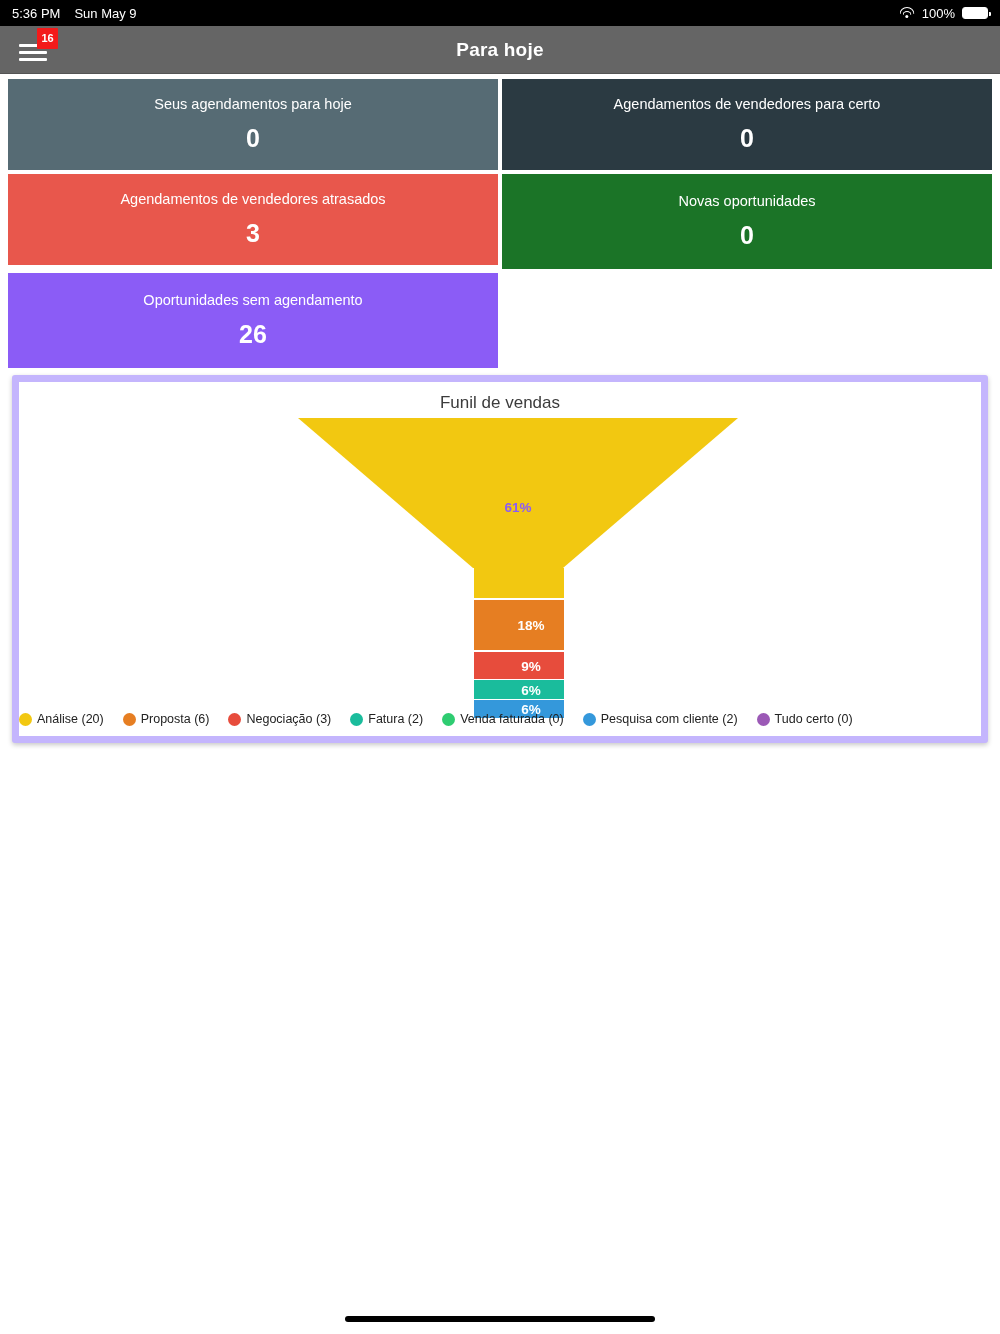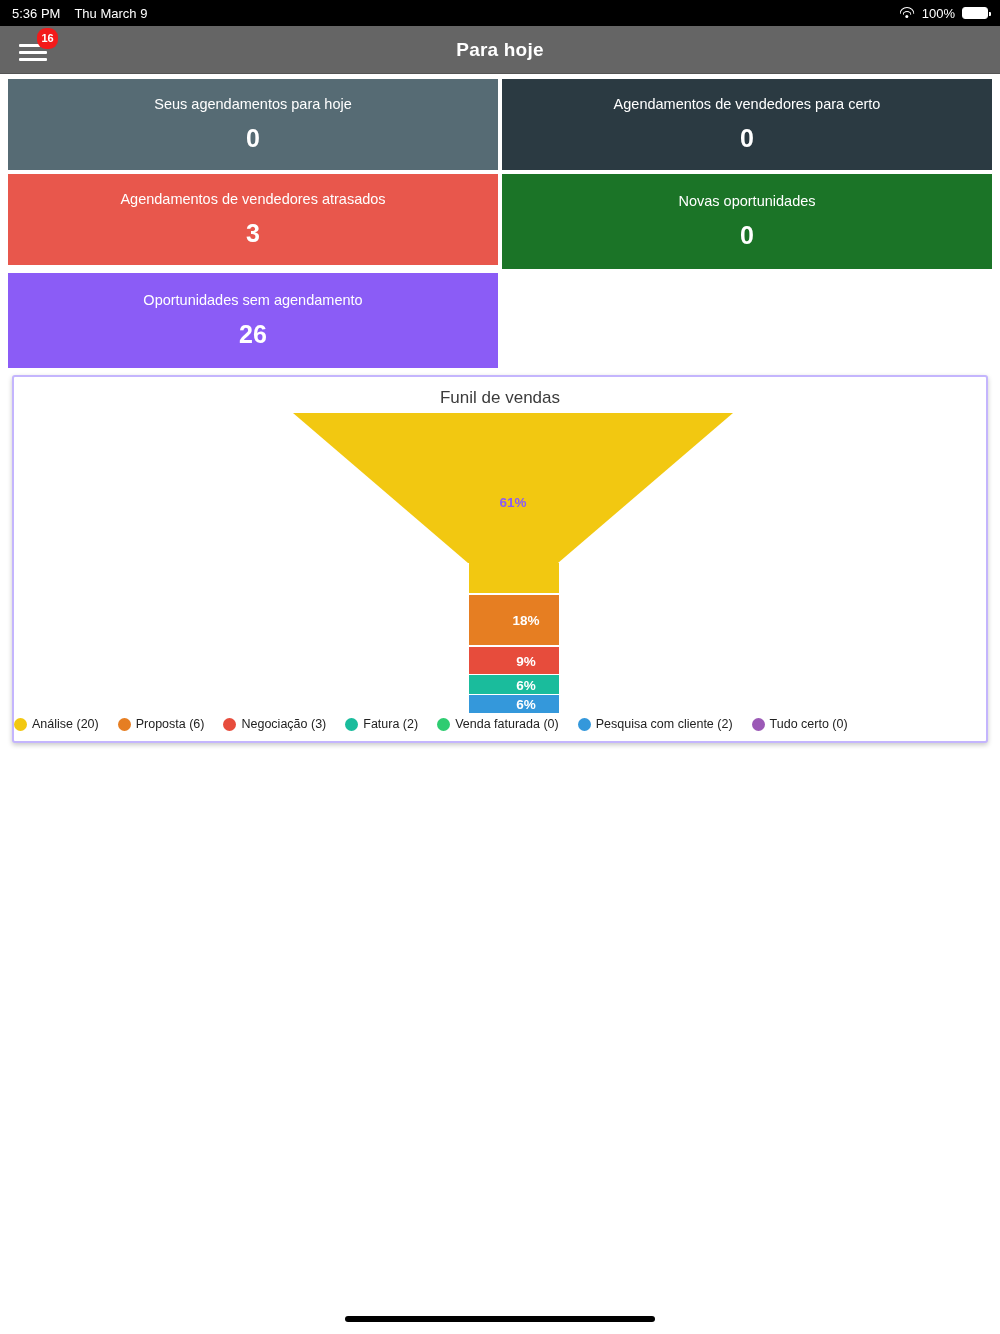--- a/index.html
+++ b/index.html
@@ -56,21 +56,21 @@
   }
   #menu-btn .bars { position: absolute; left: 1px; top: 9px; width: 28px; }
   #menu-btn .bars span {
     display: block; height: 3px; background: #ffffff; border-radius: 1px; margin-bottom: 4px;
   }
   #menu-btn .bars span:last-child { margin-bottom: 0; }
   #menu-badge {
     position: absolute; left: 19px; top: -7px;
     min-width: 21px; height: 21px; padding: 0 4px;
     background: #f31a1a; color: #ffffff;
-    border-radius: 9px; font-size: 11px; font-weight: 700;
+    border-radius: 1px; font-size: 11px; font-weight: 700;
     display: flex; align-items: center; justify-content: center;
     line-height: 1;
   }
 
   
   #tiles {
     display: flex; flex-wrap: wrap;
     padding: 5px 8px 0 8px;
     gap: 4px 4px;
   }
@@ -81,21 +81,21 @@
     color: #ffffff; gap: 12px;
   }
   .tile .tile-label { font-size: 14.5px; font-weight: 400; }
   .tile .tile-value { font-size: 25px; font-weight: 700; }
   .tile.tall { height: 95px; }
 
   
   #funnel-card {
     margin: 7px 12px 0 12px;
     background: #ffffff;
-    border: 2px solid #c4b5fd;
+    border: 7px solid #c4b5fd;
     border-radius: 3px;
     box-shadow: 0 2px 5px rgba(0,0,0,.22);
     height: 368px;
     position: relative;
   }
   #funnel-title {
     text-align: center;
     font-size: 17px;
     color: #3c3c3c;
     padding-top: 11px;
@@ -151,21 +151,21 @@
     width: 310px; height: 6px;
     background: #000000; border-radius: 3px;
   }
 </style>
 </head>
 <body>
 
 <div id="statusbar">
   <div class="sb-left">
     <span>5:36 PM</span>
-    <span>Thu March 9</span>
+    <span>Sun May 9</span>
   </div>
   <div class="sb-right">
     <span class="wifi-icon">
         <i></i>
         <i></i>
         <i></i>
       </span>
     <span>100%</span>
     <span class="batt">
         <span></span>

